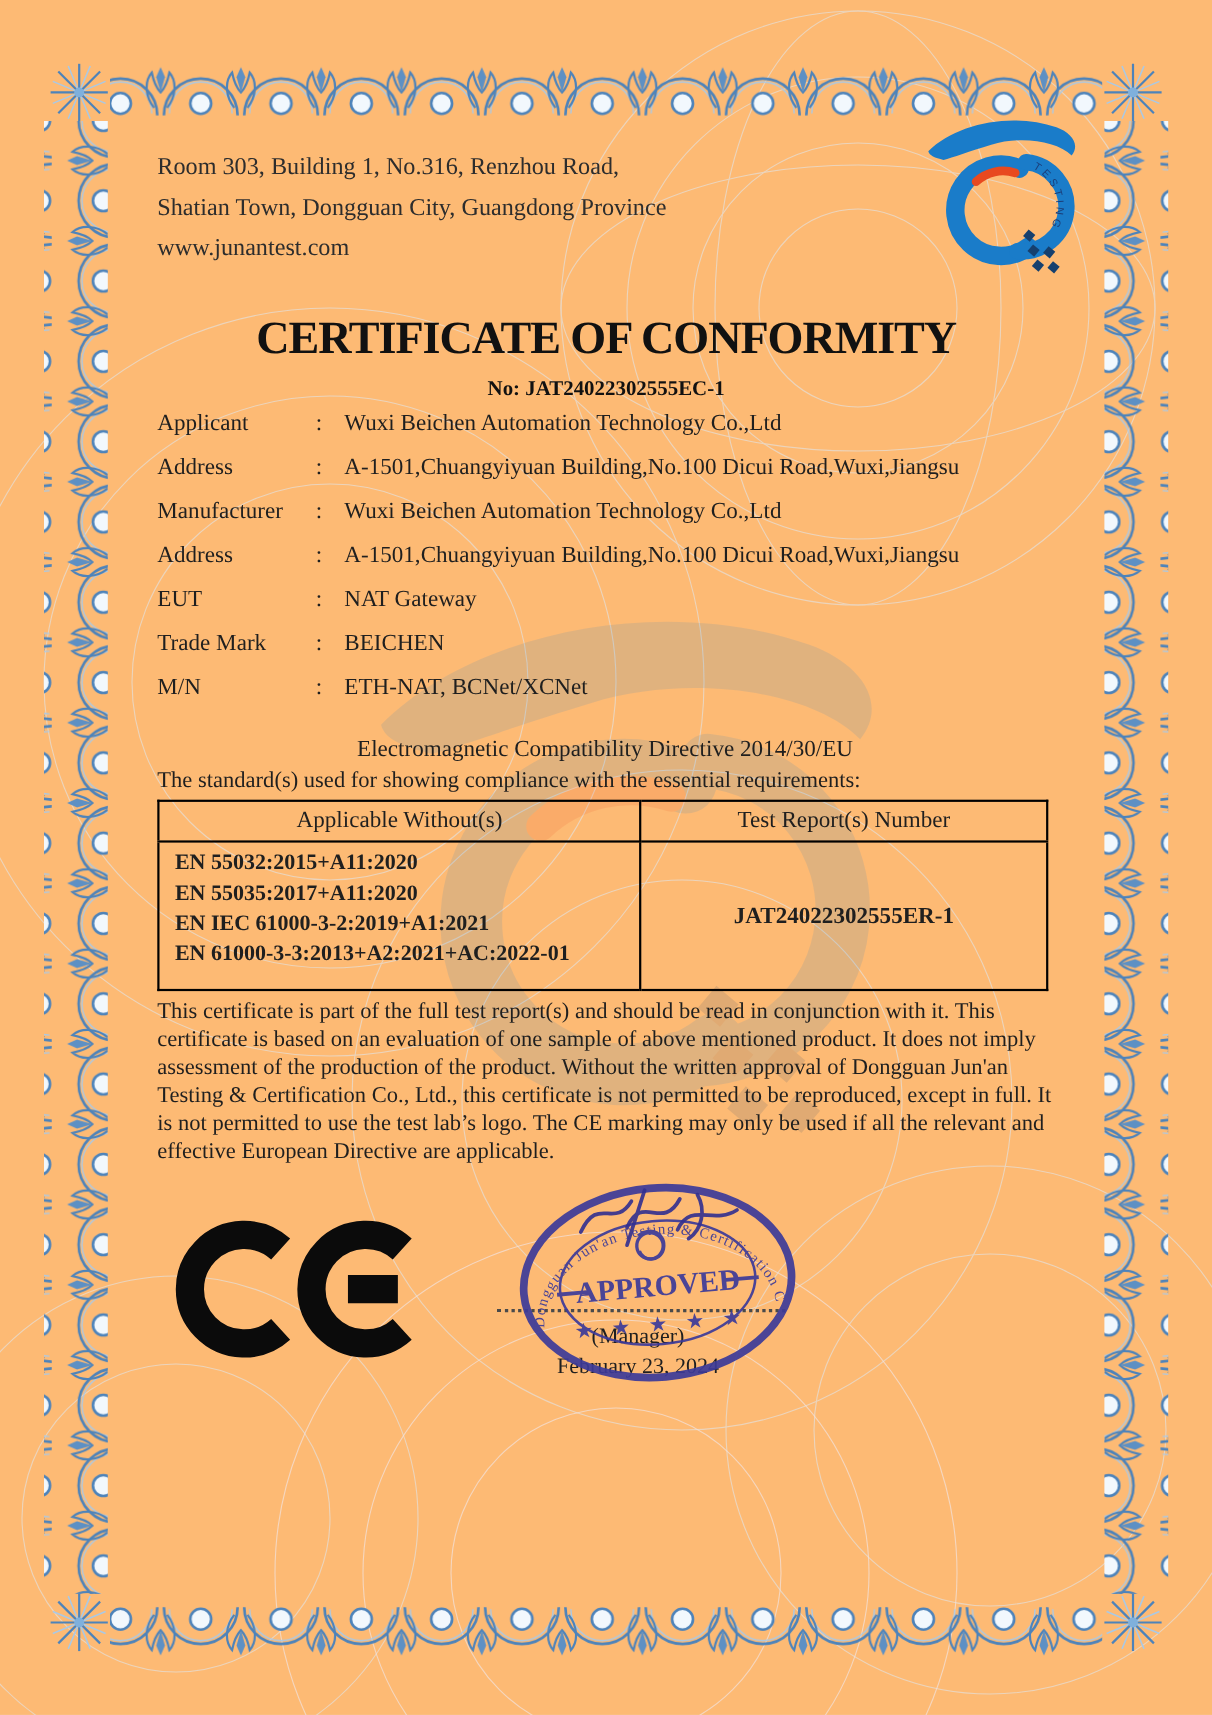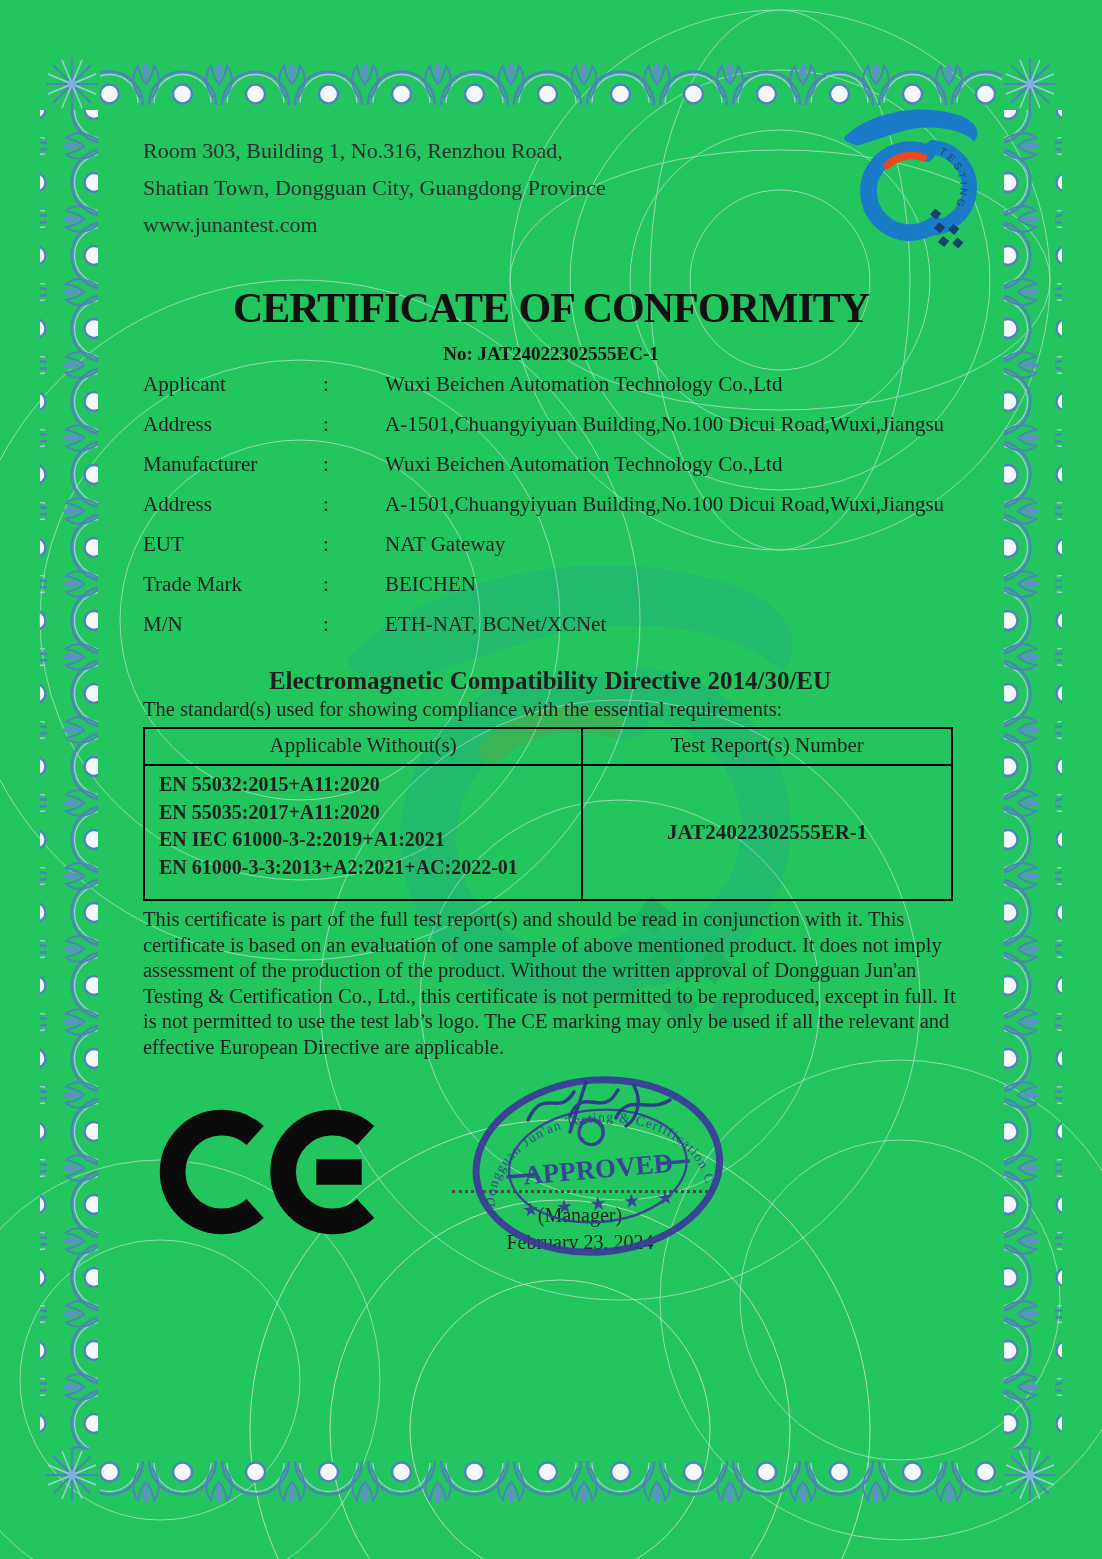--- a/index.html
+++ b/index.html
@@ -1,20 +1,20 @@
 <!DOCTYPE html>
 <html><head>
 <meta charset="utf-8">
 <style>
   html,body{margin:0;padding:0;background:#e8e8e8;}
   .page{
     position:relative;
     width:1102px;height:1559px;
     margin:0 auto;
-    background:#22c55e;
+    background:#fdba74;
     overflow:hidden;
     font-family:"Liberation Serif", serif;
     color:#1f1f1f;
   }
   .layer{position:absolute;left:0;top:0;width:100%;height:100%;}
   .z0{z-index:0}.z1{z-index:1}
 
   .header-address{
     position:absolute;left:143px;top:132px;width:620px;
     font-size:22px;line-height:37px;color:#2d2d2d;z-index:2;
@@ -24,28 +24,28 @@
   .page-title{
     position:absolute;left:0;top:284px;width:100%;text-align:center;
     font-size:42px;font-weight:bold;letter-spacing:-1px;color:#111;z-index:2;
   }
   .cert-no{
     position:absolute;left:0;top:343px;width:100%;text-align:center;
     font-size:19px;font-weight:bold;color:#111;z-index:2;
   }
 
   .fields{position:absolute;left:143px;top:372px;width:815px;z-index:2;}
-  .field-row{display:flex;height:40px;align-items:flex-start;font-size:21px;gap:36px;}
+  .field-row{display:flex;height:40px;align-items:flex-start;font-size:21px;}
   .field-label{width:144px;flex:0 0 144px;}
   .field-sep{width:26px;flex:0 0 26px;}
   .field-value{flex:1;}
 
   .midblock{position:absolute;left:143px;top:666px;width:814px;z-index:2;}
   .statement{font-size:20.5px;line-height:29px;}
-  .directive{font-size:25px;line-height:29px;font-weight:bold;text-align:center;}
+  .directive{font-size:21px;line-height:29px;font-weight:normal;text-align:center;}
   .standards-intro{font-size:20.5px;line-height:29px;}
 
   .std-table{
     width:810px;border:2px solid #000;margin-top:3px;
     border-collapse:collapse;table-layout:fixed;
   }
   .std-table th{
     font-weight:normal;font-size:21px;text-align:center;
     border-bottom:2px solid #000;padding:4px 0 6px 0;
   }

